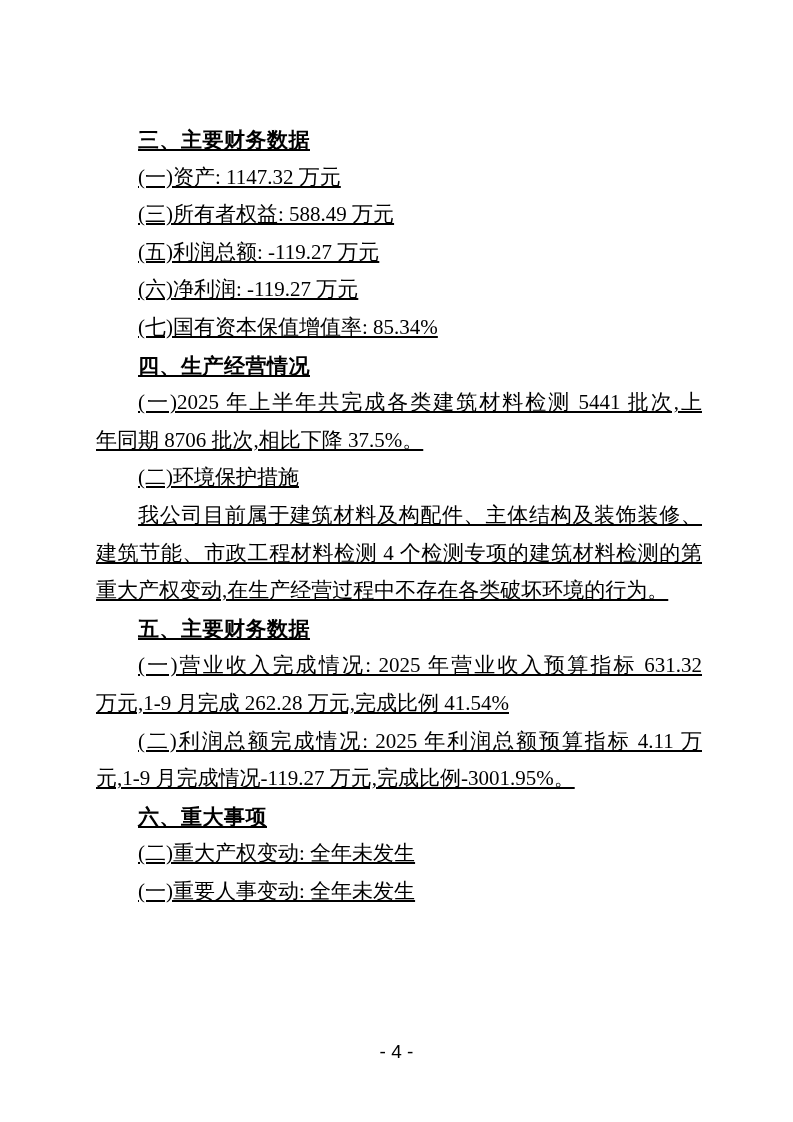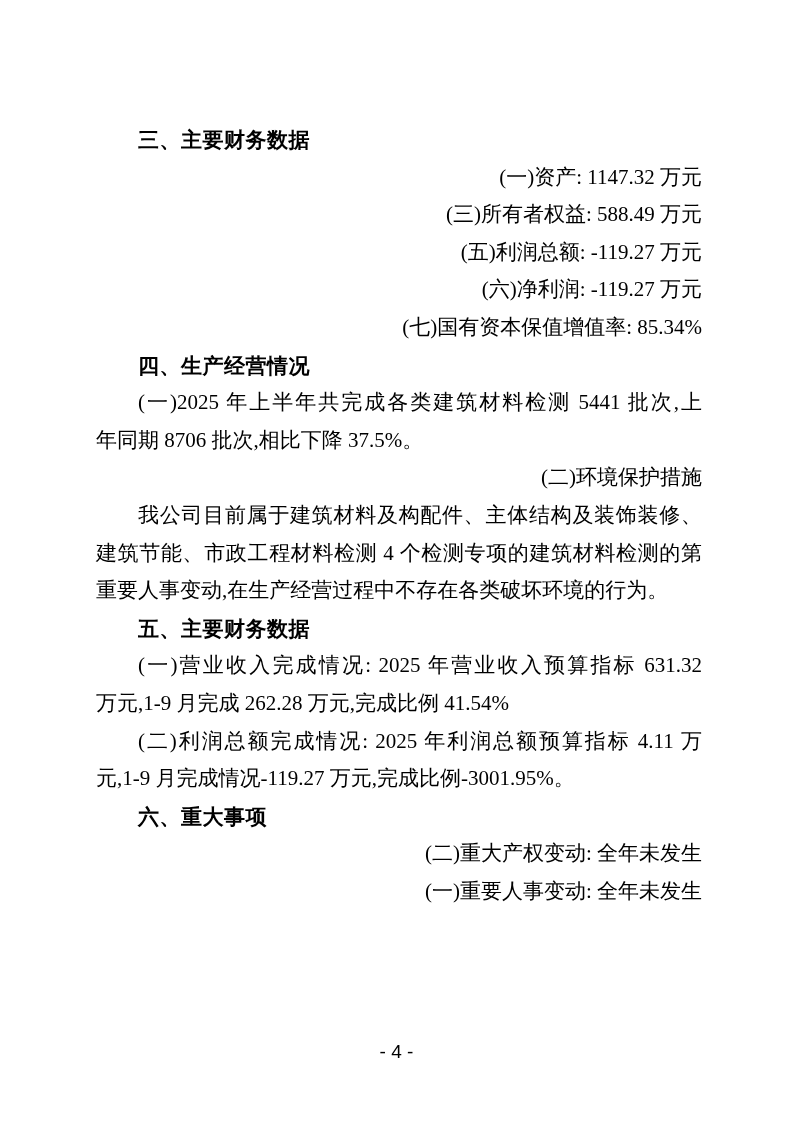--- a/index.html
+++ b/index.html
@@ -19,31 +19,31 @@
   .content {
     position: absolute;
     left: 96px;
     top: 121px;
     width: 606px;
   }
   .line {
     font-size: 21px;
     line-height: 37.6px;
     white-space: nowrap;
+    text-decoration: underline;
   }
   .heading {
     font-family: "Liberation Sans", "DejaVu Sans", sans-serif;
     font-weight: bold;
     font-size: 21px;
     text-indent: 42px;
     letter-spacing: 0.5px;
   }
   .indent {
     text-indent: 42px;
-    text-align: right;
   }
   .justify {
     white-space: normal;
     text-align: justify;
     text-align-last: justify;
     text-justify: inter-character;
   }
   .footer {
     position: absolute;
     top: 1040px;
@@ -68,21 +68,21 @@
     <div class="line indent">(五)利润总额: -119.27 万元</div>
     <div class="line indent">(六)净利润: -119.27 万元</div>
     <div class="line indent">(七)国有资本保值增值率: 85.34%</div>
 
     <div class="line heading">四、生产经营情况</div>
     <div class="line indent justify">(一)2025 年上半年共完成各类建筑材料检测 5441 批次,上</div>
     <div class="line">年同期 8706 批次,相比下降 37.5%。</div>
     <div class="line indent">(二)环境保护措施</div>
     <div class="line indent justify">我公司目前属于建筑材料及构配件、主体结构及装饰装修、</div>
     <div class="line justify">建筑节能、市政工程材料检测 4 个检测专项的建筑材料检测的第</div>
-    <div class="line">重要人事变动,在生产经营过程中不存在各类破坏环境的行为。</div>
+    <div class="line">重大产权变动,在生产经营过程中不存在各类破坏环境的行为。</div>
 
     <div class="line heading">五、主要财务数据</div>
     <div class="line indent justify">(一)营业收入完成情况: 2025 年营业收入预算指标 631.32</div>
     <div class="line">万元,1-9 月完成 262.28 万元,完成比例 41.54%</div>
     <div class="line indent justify">(二)利润总额完成情况: 2025 年利润总额预算指标 4.11 万</div>
     <div class="line">元,1-9 月完成情况-119.27 万元,完成比例-3001.95%。</div>
 
     <div class="line heading">六、重大事项</div>
     <div class="line indent">(二)重大产权变动: 全年未发生</div>
     <div class="line indent">(一)重要人事变动: 全年未发生</div>

